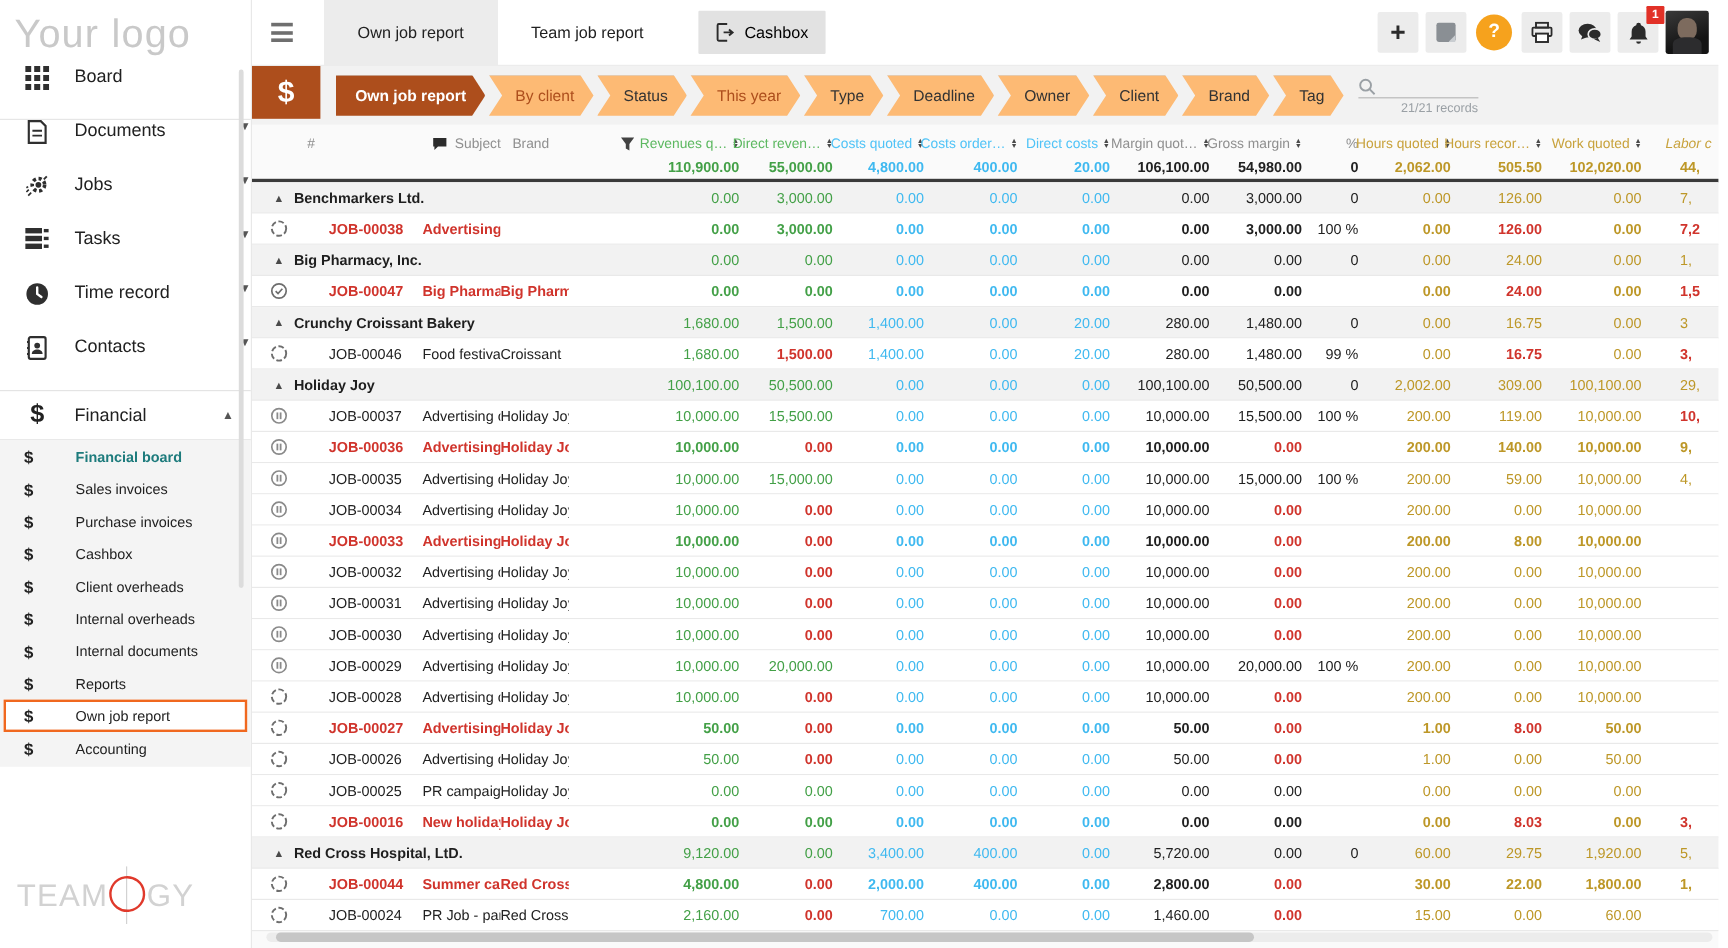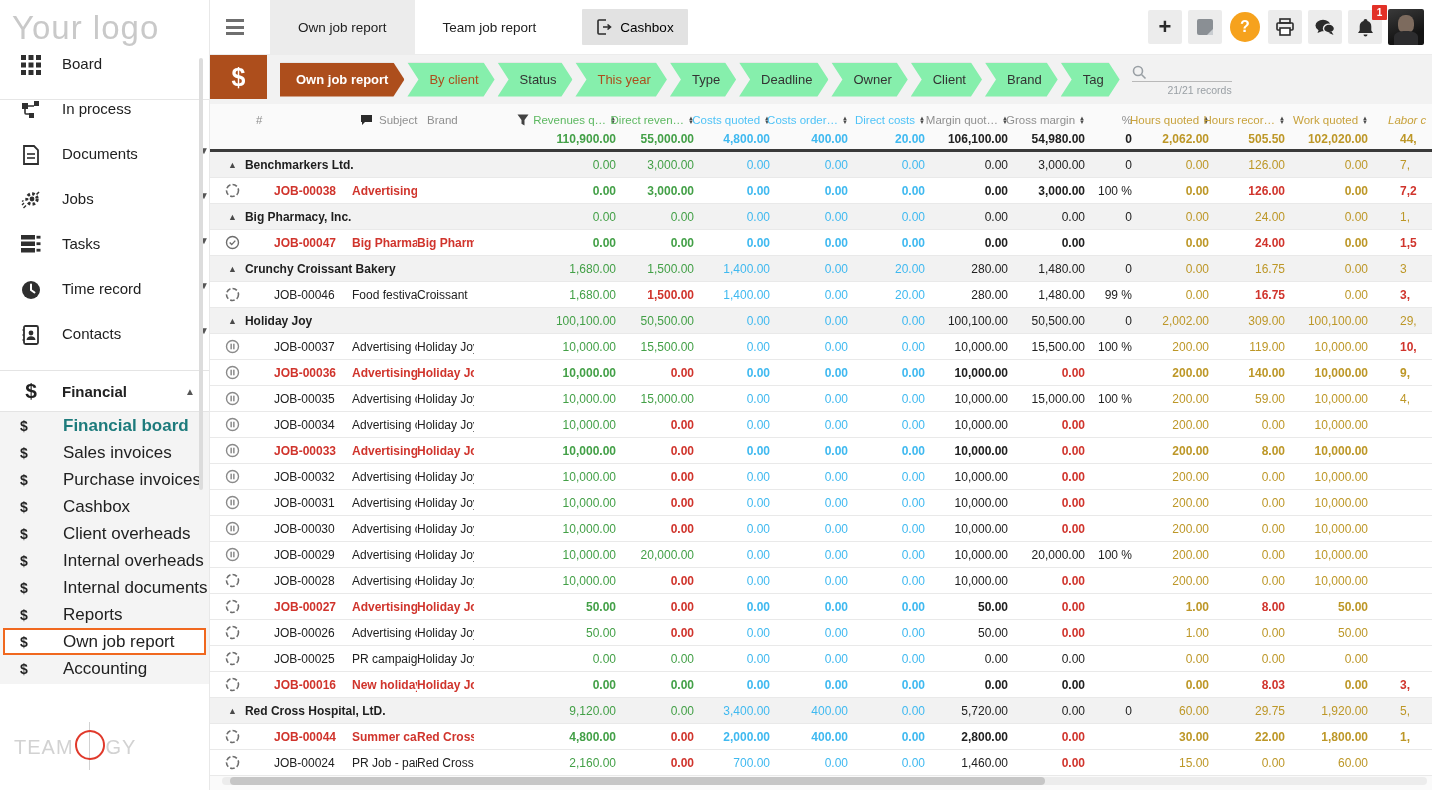--- a/index.html
+++ b/index.html
@@ -12,30 +12,30 @@
   .logo-area { height:55px; display:flex; align-items:center; padding-left:12px; }
   .your-logo { font-size:33px; color:#c9c9c9; letter-spacing:1px; }
   .side-scroll-thumb { position:absolute; right:6px; top:58px; width:4px; height:432px; background:#dcdcdc; border-radius:2px; }
   .side-item { height:45px; display:flex; align-items:flex-start; padding:0 0 0 18px; cursor:pointer; }
   .side-item .ic { width:26px; display:flex; justify-content:center; }
   .side-item .lbl { margin-left:18px; font-size:15px; color:#212121; }
   .side-item .chev { margin-left:auto; font-size:10px; color:#555; }
   .side-div { border-bottom:1px solid #e6e6e6; }
   .fin-parent { height:42px; border-top:1px solid #e4e4e4; border-bottom:1px solid #e4e4e4; display:flex; align-items:center; padding:0 14px 0 18px; }
   .fin-parent .dollar-big { font-size:21px; font-weight:bold; width:26px; text-align:center; }
-  .fin-parent .lbl { margin-left:18px; font-size:15px;font-weight:bold; }
+  .fin-parent .lbl { margin-left:18px; font-size:15px; }
   .fin-parent .chev { margin-left:auto; font-size:10px; color:#555; }
   .fin-list { background:#f4f4f4; padding-bottom:2px; }
   .fin-item { height:27px; display:flex; align-items:center; padding-left:20px; cursor:pointer; }
   .fin-item .dollar { font-size:14px; font-weight:bold; width:18px; }
-  .fin-item .lbl { margin-left:25px; font-size:17px; }
+  .fin-item .lbl { margin-left:25px; font-size:12px; }
   .fin-item.active-teal .lbl { color:#1d7b7c; font-weight:bold; }
   .fin-item.selected { background:#fff; border:2px solid #f0681f; margin:0 3px; padding-left:15px; }
   .teamogy { position:absolute; left:14px; bottom:28px; display:flex; align-items:center; }
-  .teamogy .t-txt { font-size:20px; color:#d2d2d2; letter-spacing:1px; }
+  .teamogy .t-txt { font-size:26px; color:#d2d2d2; letter-spacing:1px; }
   .t-o { position:relative; display:inline-block; width:30px; height:30px; margin:0 1px; }
   .t-o .ring { position:absolute; left:0; top:-2px; width:30px; height:30px; border:2px solid #e0392b; border-radius:50%; transform:rotate(-8deg); }
   .t-o .vline { position:absolute; left:14px; top:-10px; width:1px; height:48px; background:#d2d2d2; }
 
   
   .main { flex:1; min-width:0; display:flex; flex-direction:column; }
   .topbar { height:55px; flex:none; background:#fff; display:flex; align-items:center; border-bottom:1px solid #ececec; }
   .burger { margin-left:16px; display:flex; flex-direction:column; gap:3.5px; cursor:pointer; }
   .burger i { display:block; width:18px; height:3px; background:#6f6f6f; }
   .tabs { display:flex; margin-left:26px; height:55px; }
@@ -51,21 +51,21 @@
   .help-circle { width:30px; height:30px; border-radius:50%; background:#f6a21d; color:#fff; font-weight:bold; font-size:16px; display:flex; align-items:center; justify-content:center; }
   .badge { position:absolute; top:-5px; right:-5px; min-width:15px; height:15px; background:#e23127; color:#fff; font-size:10px; font-weight:bold; display:flex; align-items:center; justify-content:center; border-radius:1px; padding:0 2px; }
   .avatar { width:36px; height:36px; border-radius:2px; background:linear-gradient(160deg,#3a3a3a 0%,#141414 70%); position:relative; overflow:hidden; }
   .avatar::before { content:""; position:absolute; left:10px; top:6px; width:16px; height:18px; background:#7d6b5e; border-radius:45% 45% 40% 40%; }
   .avatar::after { content:""; position:absolute; left:6px; top:22px; width:24px; height:14px; background:#2c2c2e; border-radius:40% 40% 0 0; }
 
   
   .filterbar { height:49px; flex:none; background:#f2f2f2; display:flex; align-items:center; }
   .dollar-box { width:57px; height:44px; background:#ad4e1c; color:#fff; font-size:25px; font-weight:bold; display:flex; align-items:center; justify-content:center; margin-right:13px; flex:none; align-self:flex-start; margin-top:0px; }
   .crumbs { display:flex; align-items:center; gap:3px; }
-  .crumb { height:34px; display:flex; align-items:center; font-size:13px; background:#86efac; color:#333; padding:0 16px 0 22px; clip-path:polygon(0 0, calc(100% - 11px) 0, 100% 50%, calc(100% - 11px) 100%, 0 100%, 11px 50%); filter:drop-shadow(0 0 1px #b5b5b5); cursor:pointer; white-space:nowrap; }
+  .crumb { height:34px; display:flex; align-items:center; font-size:13px; background:#fdba74; color:#333; padding:0 16px 0 22px; clip-path:polygon(0 0, calc(100% - 11px) 0, 100% 50%, calc(100% - 11px) 100%, 0 100%, 11px 50%); filter:drop-shadow(0 0 1px #b5b5b5); cursor:pointer; white-space:nowrap; }
   .crumb.first { clip-path:polygon(0 0, calc(100% - 11px) 0, 100% 50%, calc(100% - 11px) 100%, 0 100%); background:#ad4e1c; color:#fff; font-weight:bold; padding-left:16px; }
   .crumb.accent { color:#ad4e1c; }
   .records-box { margin-left:12px; width:100px; }
   .records-line { display:flex; align-items:flex-end; border-bottom:1px solid #b9b9b9; padding-bottom:1px; height:18px; }
   .records-text { font-size:10.5px; color:#9aa0a5; text-align:right; padding-top:2px; }
 
   
   .table-wrap { flex:1; background:#fafafa; overflow:hidden; position:relative; }
   .grid { display:grid; grid-template-columns:36px 104px 67px 57px 148px 78px 76px 78px 77px 83px 77px 47px 77px 76px 83px 70px; width:1234px; }
   .thead { padding-top:7px; border-bottom:3px solid #3a3a3a; background:#fafafa; }
@@ -114,31 +114,20 @@
               <rect x="15" y="0" width="5" height="5" fill="#2f2f2f"></rect>
               <rect x="0" y="7.5" width="5" height="5" fill="#2f2f2f"></rect>
               <rect x="7.5" y="7.5" width="5" height="5" fill="#2f2f2f"></rect>
               <rect x="15" y="7.5" width="5" height="5" fill="#2f2f2f"></rect>
               <rect x="0" y="15" width="5" height="5" fill="#2f2f2f"></rect>
               <rect x="7.5" y="15" width="5" height="5" fill="#2f2f2f"></rect>
               <rect x="15" y="15" width="5" height="5" fill="#2f2f2f"></rect>
             </svg>
           </span>
           <span class="lbl">Board</span>
-        </div>
-        <div class="side-item">
-          <span class="ic">
-            <svg width="20" height="20" viewBox="0 0 20 20">
-              <rect x="1" y="3" width="6" height="6" fill="#2f2f2f"></rect>
-              <rect x="13" y="1" width="5" height="5" fill="#2f2f2f"></rect>
-              <rect x="8" y="13" width="5" height="5" fill="#2f2f2f"></rect>
-              <path d="M7 6 h6 M4 9 v4 a1 1 0 0 0 1 1 h3" fill="none" stroke="#2f2f2f" stroke-width="1.6"></path>
-            </svg>
-          </span>
-          <span class="lbl">In process</span>
         </div>
         <div class="side-item">
           <span class="ic">
             <svg width="18" height="20" viewBox="0 0 18 20">
               <path d="M2 1 h10 l4 4 v14 h-14 z" fill="none" stroke="#2f2f2f" stroke-width="1.8"></path>
               <line x1="5" y1="9" x2="13" y2="9" stroke="#2f2f2f" stroke-width="1.6"></line>
               <line x1="5" y1="13" x2="13" y2="13" stroke="#2f2f2f" stroke-width="1.6"></line>
             </svg>
           </span>
           <span class="lbl">Documents</span>

